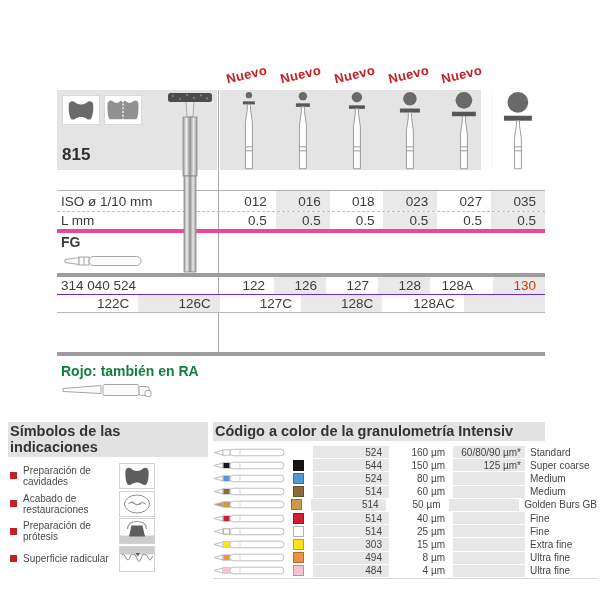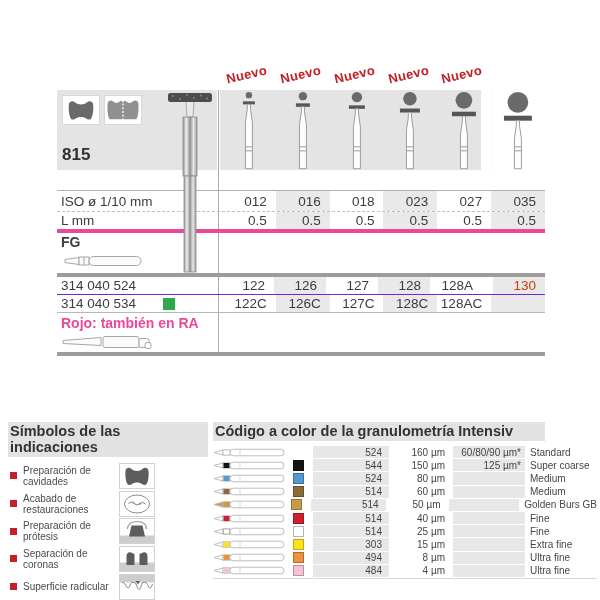--- a/index.html
+++ b/index.html
@@ -194,37 +194,33 @@
           <div class="pt-cell">122</div>
           <div class="pt-cell shade">126</div>
           <div class="pt-cell">127</div>
           <div class="pt-cell shade">128</div>
           <div class="pt-cell">128A</div>
           <div class="pt-cell shade red-text" style="color: #c2410c; margin-left: 11px;">130</div>
         </div>
     </div>
 
     <div class="pt-row" id="row-refc">
-      <div class="pt-label">
-        <span>314 040 534</span>
-        <span class="green-sq" style="background: rgb(47, 168, 76);"></span>
-      </div>
       <div class="pt-cells">
           <div class="pt-cell">122C</div>
           <div class="pt-cell shade">126C</div>
           <div class="pt-cell">127C</div>
           <div class="pt-cell shade">128C</div>
           <div class="pt-cell">128AC</div>
           <div class="pt-cell shade"></div>
         </div>
     </div>
 
     <div class="pt-row" id="row-note">
       <div class="note-inner">
-        <div class="note-text" style="color: #ec4899;">Rojo: también en RA</div>
+        <div class="note-text" style="color: #15803d; margin-top: 48px;">Rojo: también en RA</div>
         <div class="ra-icon">
           <svg width="96" height="18" viewBox="0 0 96 18">
             <g stroke="#a6a6a6" fill="#fbfbfb" stroke-width="1">
               <polygon points="2,7.5 40,4.5 40,12.5 2,10.5"></polygon>
               <rect x="42" y="3.5" width="36" height="11" rx="2"></rect>
               <rect x="78" y="5.5" width="10" height="9" rx="2"></rect>
               <rect x="84" y="9.5" width="6" height="6" rx="2"></rect>
             </g>
           </svg>
         </div>
@@ -288,31 +284,20 @@
           <span class="sym-icon">
             <svg viewBox="0 0 34 24">
               <rect x="0" y="16.5" width="34" height="7.5" fill="#cdcdcd"></rect>
               <path d="M7.5 10 Q8 2.5 17 2.5 Q26 2.5 26.5 10" fill="none" stroke="#9a9a9a" stroke-width="1.2"></path>
               <path d="M11.5 6.5 L22.5 6.5 L25 17.5 L9 17.5 Z" fill="#5d5d5d"></path>
             </svg>
           </span>
         </div>
         <div class="sym-item">
           <span class="sym-bullet" style="background: rgb(195, 33, 39);"></span>
-          <span class="sym-label">Separación de coronas</span>
-          <span class="sym-icon">
-            <svg viewBox="0 0 34 24">
-              <rect x="0" y="15.5" width="34" height="8.5" fill="#cdcdcd"></rect>
-              <path d="M6.5 18 L6.5 9 Q7 4.5 11 5.5 L14.5 7 L14.5 18 Z" fill="#5d5d5d"></path>
-              <path d="M27.5 18 L27.5 9 Q27 4.5 23 5.5 L19.5 7 L19.5 18 Z" fill="#5d5d5d"></path>
-            </svg>
-          </span>
-        </div>
-        <div class="sym-item">
-          <span class="sym-bullet" style="background: rgb(195, 33, 39);"></span>
           <span class="sym-label">Superficie radicular</span>
           <span class="sym-icon">
             <svg viewBox="0 0 34 24">
               <rect x="0" y="0" width="34" height="7.5" fill="#cdcdcd"></rect>
               <path d="M2 7.5 Q4 7 5 9 Q6.5 13 8 13 Q9.5 13 10.5 9 Q11.5 6.5 13.5 7.5 Q15.5 7 16.5 10 Q17.5 14.5 19 14.5 Q20.5 14.5 21.5 10 Q22.5 6.5 24.5 7.5 Q26.5 7 27.5 9.5 Q28.5 13 30 13 Q31.5 13 32.5 9" fill="none" stroke="#8d8d8d"></path>
               <path d="M15.5 6 l2.5 3.5 l2 -3.5 z" fill="#5d5d5d"></path>
             </svg>
           </span>
         </div>
       </div>

